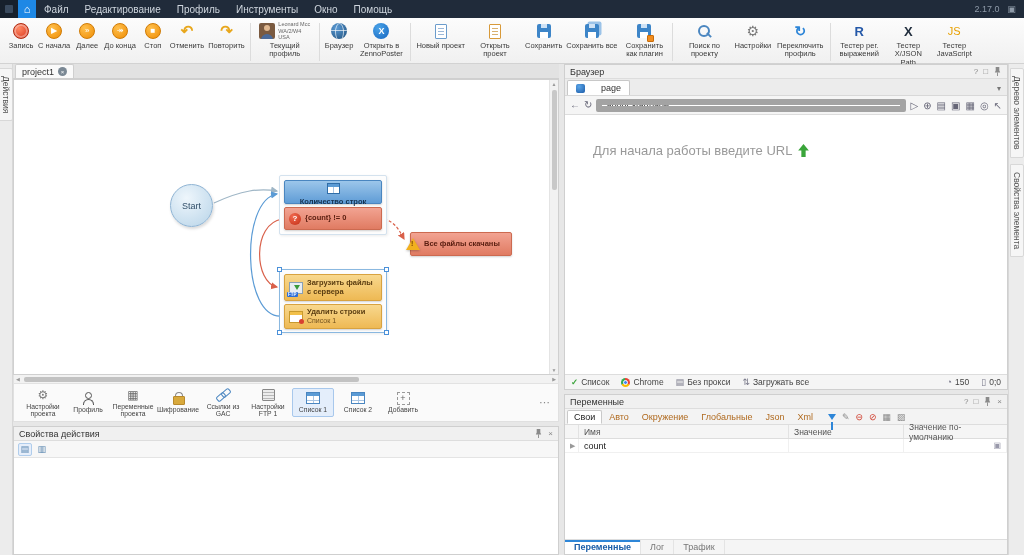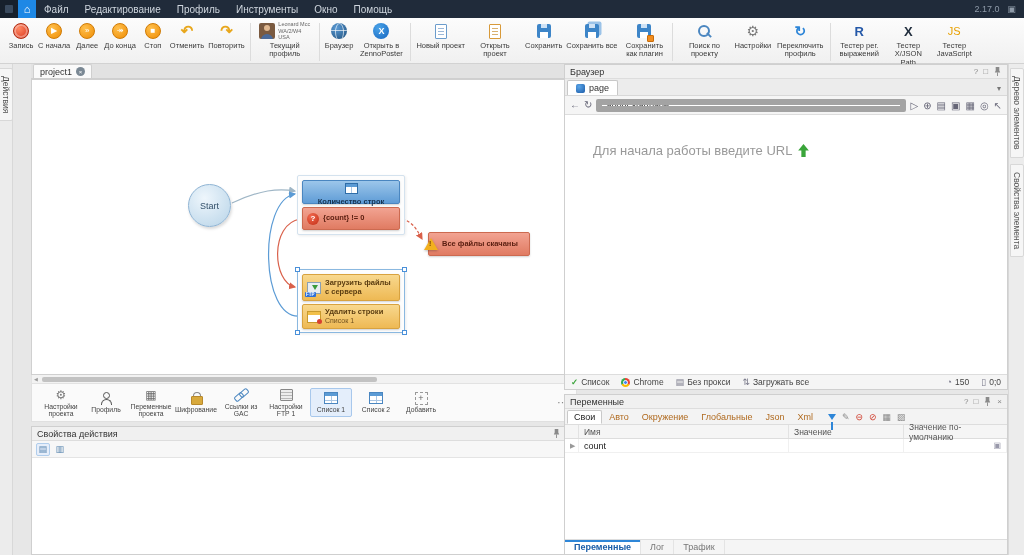--- a/index.html
+++ b/index.html
@@ -55,21 +55,21 @@
   .letX { font-size:13px; font-weight:bold; color:#1f2c3c; }
   .letJS { font-size:11px; font-weight:normal; color:#e8a000; }
 
   
   .side-strip { position:absolute; top:64px; bottom:0; background:#ececec; display:flex; flex-direction:column; align-items:center; padding-top:4px; gap:6px; }
   .side-strip.leftst { left:0; width:13px; border-right:1px solid #d8d8d8; }
   .side-strip.rightst { right:0; width:16px; border-left:1px solid #d8d8d8; }
   .vtab { writing-mode:vertical-rl; font-size:8.5px; color:#555; background:#f6f6f6; border:1px solid #d8d8d8; padding:7px 1px; border-radius:0 2px 2px 0; }
 
   
-  .center-col { position:absolute; left:31px; top:64px; width:546px; bottom:0; display:flex; flex-direction:column; }
+  .center-col { position:absolute; left:13px; top:64px; width:546px; bottom:0; display:flex; flex-direction:column; }
   .doc-tabbar { height:15px; background:#e2e2e2; border-bottom:1px solid #cfcfcf; display:flex; align-items:flex-end; padding-left:2px; }
   .doc-tab { background:#fafafa; border:1px solid #cfcfcf; border-bottom:none; height:14px; display:flex; align-items:center; gap:4px; padding:0 6px; font-size:9px; color:#333; border-radius:2px 2px 0 0; }
   .tab-close { width:9px; height:9px; border-radius:50%; background:#7a8894; color:#fff; font-size:6px; display:flex; align-items:center; justify-content:center; line-height:1; }
 
   .canvas { position:relative; height:296px; background:#fff; border:1px solid #d0d0d0; overflow:hidden; flex:none; }
   .wires { position:absolute; left:0; top:0; }
   .start-node { position:absolute; left:156px; top:104px; width:43px; height:43px; border-radius:50%; background:radial-gradient(circle at 38% 32%, #eef6fc, #b8d4e8); border:1px solid #8fb4d4; box-shadow:1px 2px 3px rgba(0,0,0,.15); display:flex; align-items:center; justify-content:center; font-size:9px; color:#33506a; }
   .group { position:absolute; background:#fdfdfd; border:1px solid #d4e2ee; box-shadow:1px 1px 3px rgba(0,0,0,.08); border-radius:2px; }
   .g1 { left:265px; top:95px; width:108px; height:60px; }
   .g2 { left:265px; top:189px; width:108px; height:64px; border-color:#8ab8e0; }
@@ -131,21 +131,21 @@
   .ph-icons { margin-left:auto; display:flex; gap:5px; align-items:center; color:#888; font-size:8px; }
   .toolstrip { height:17px; background:#f7f7f7; border-bottom:1px solid #e4e4e4; display:flex; align-items:center; gap:3px; padding:0 4px; }
   .tsbtn { width:14px; height:13px; display:flex; align-items:center; justify-content:center; font-size:9px; color:#5b87b0; border:1px solid transparent; border-radius:2px; }
   .tsbtn.on { background:#e6eefa; border-color:#b0cdec; }
   .props-body { flex:1; background:#fff; }
 
   
   .right-col { position:absolute; left:564px; width:444px; top:64px; bottom:0; display:flex; flex-direction:column; }
   .browser-panel { height:326px; background:#fff; border:1px solid #cfcfcf; display:flex; flex-direction:column; flex:none; }
   .browser-tabbar { height:17px; background:#ececec; border-bottom:1px solid #d8d8d8; display:flex; align-items:flex-end; padding:0 2px; }
-  .btab { background:#fff; border:1px solid #c8c8c8; border-bottom:none; height:15px; display:flex; align-items:center; gap:4px; padding:0 8px; font-size:9px; border-radius:2px 2px 0 0; }
+  .btab { background:#fff; border:1px solid #c8c8c8; border-bottom:none; height:15px; display:flex; align-items:center; gap:16px; padding:0 8px; font-size:9px; border-radius:2px 2px 0 0; }
   .btab-ico { width:9px; height:9px; background:radial-gradient(circle at 35% 30%, #5aa5e8, #1d5ca8); border-radius:2px; }
   .btb-right { margin-left:auto; color:#777; font-size:8px; padding:0 4px 2px; }
   .addressbar { height:19px; background:#f5f5f5; border-bottom:1px solid #ddd; display:flex; align-items:center; gap:4px; padding:0 5px; }
   .nav-ico { color:#667; font-size:10px; line-height:1; }
   .url-input { flex:1; height:13px; border:6px solid #a3a3a3; border-radius:2px; font-size:9px; padding:0 4px; color:#333; font-family:"Liberation Sans", sans-serif; background:#fff; }
   .ab-icons { display:flex; gap:5px; align-items:center; color:#667; font-size:10px; }
   .browser-content { flex:1; background:#fff; position:relative; }
   .start-msg { position:absolute; left:28px; top:28px; display:flex; align-items:center; gap:4px; font-size:13px; color:#999; }
   .browser-status { height:15px; background:#f5f5f5; border-top:1px solid #ddd; display:flex; align-items:center; gap:12px; padding:0 6px; font-size:8.5px; color:#444; }
   .st-item { display:flex; align-items:center; gap:3px; }

